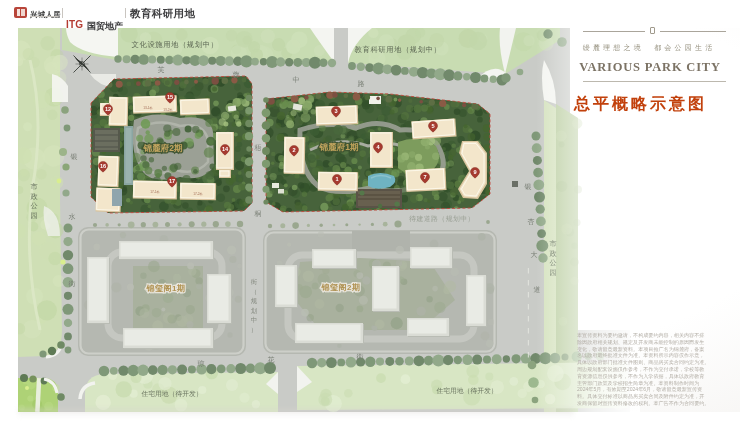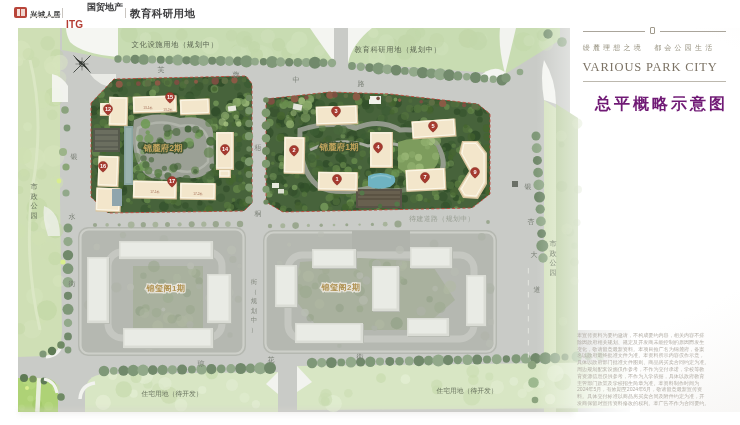--- a/index.html
+++ b/index.html
@@ -1902,32 +1902,32 @@
 <div class="abs" style="left:14px;top:7px;width:13px;height:11px;background:#b8453a;border-radius:2px;"></div>
 <div class="abs" style="left:16.5px;top:9px;width:3px;height:7px;background:#f6e3de;"></div>
 <div class="abs" style="left:21px;top:9px;width:3.5px;height:7px;background:#f0d6cf;"></div>
 
 <div class="abs" style="left:30px;top:10px;width:34px;font-size:7.5px;font-weight:bold;color:#3c3c3c;letter-spacing:0.2px;">兴城人居</div>
 <div class="abs" style="left:30px;top:16px;width:28px;height:1.2px;background:#c8c4be;"></div>
 
 <div class="abs" style="left:62px;top:8px;width:1px;height:10px;background:#c9c5c0;"></div>
 
 <div class="abs" style="left:66px;top:19px;font-size:10px;font-weight:bold;color:#b43b31;letter-spacing:0.2px;">ITG</div>
-<div class="abs" style="left:87px;top:1px;font-size:9px;font-weight:bold;color:#38383a;letter-spacing:0px;">国贸地产</div>
+<div class="abs" style="left:87px;top:20px;font-size:9px;font-weight:bold;color:#38383a;letter-spacing:0px;">国贸地产</div>
 
 <div class="abs" style="left:125px;top:8px;width:1px;height:10px;background:#c9c5c0;"></div>
 
 <div class="abs" style="left:130px;top:6.5px;font-size:10.5px;font-weight:bold;color:#3e3e40;font-family:'Liberation Serif',serif;letter-spacing:0.4px;">教育科研用地</div>
 
 <div class="abs" style="left:18px;top:408px;width:556px;height:10px;background:linear-gradient(#d8d5d0,rgba(255,255,255,0));opacity:0.45;filter:blur(2px);"></div>
 
 <div class="abs" style="left:583px;top:31px;width:62px;height:1px;background:#aaa59b;"></div>
 <div class="abs" style="left:660px;top:31px;width:66px;height:1px;background:#aaa59b;"></div>
 <div class="abs" style="left:650px;top:27px;width:5px;height:7px;border:0.8px solid #a09a8c;border-radius:1px;"></div>
 
 <div class="abs" style="left:574px;top:43px;width:150px;text-align:center;font-size:7px;color:#95907e;letter-spacing:3.2px;">缦麓理想之境&nbsp;&nbsp;都会公园生活</div>
 
-<div class="abs" style="left:572px;top:60px;width:156px;text-align:center;font-size:12.5px;color:#7c7365;font-family:'Liberation Serif',serif;letter-spacing:0.8px;white-space:nowrap;">VARIOUS PARK CITY</div>
+<div class="abs" style="left:572px;top:60px;width:156px;text-align:center;font-size:12.5px;color:#7c7365;font-family:'Liberation Serif',serif;letter-spacing:0.8px;white-space:nowrap;font-weight:bold;">VARIOUS PARK CITY</div>
 
 <div class="abs" style="left:583px;top:81px;width:143px;height:1px;background:#bcb8ae;"></div>
 
-<div class="abs" style="left:574px;top:94px;width:154px;text-align:right;font-size:16px;font-weight:bold;color:#701a75;letter-spacing:3px;">总平概略示意图</div>
+<div class="abs" style="left:574px;top:94px;width:154px;text-align:left;font-size:16px;font-weight:bold;color:#c2410c;letter-spacing:3px;">总平概略示意图</div>
 
 <div class="abs" style="left:577px;top:332px;width:150px;font-size:5.1px;line-height:6.8px;color:#b3aea6;text-align:justify;">本宣传资料为要约邀请，不构成要约内容，相关内容不排<br>除因政府相关规划、规定及开发商未能控制的原因而发生<br>变化，敬请留意最新资料。本项目推广名为锦麓府，备案<br>名以政府最终批准文件为准。本资料所示内容仅作示意，<br>具体以政府部门批准文件图则、商品房买卖合同约定为准。<br>周边规划配套设施仅作参考，不作为交付承诺，学校等教<br>育资源信息仅供参考，不作为入学依据，具体以政府教育<br>主管部门政策及学校招生简章为准。本资料制作时间为<br>2024年5月，有效期至2024年6月，敬请留意最新宣传资<br>料。具体交付标准以商品房买卖合同及附件约定为准，开<br>发商保留对宣传资料修改的权利。本广告不作为合同要约。</div>
 </body></html>

